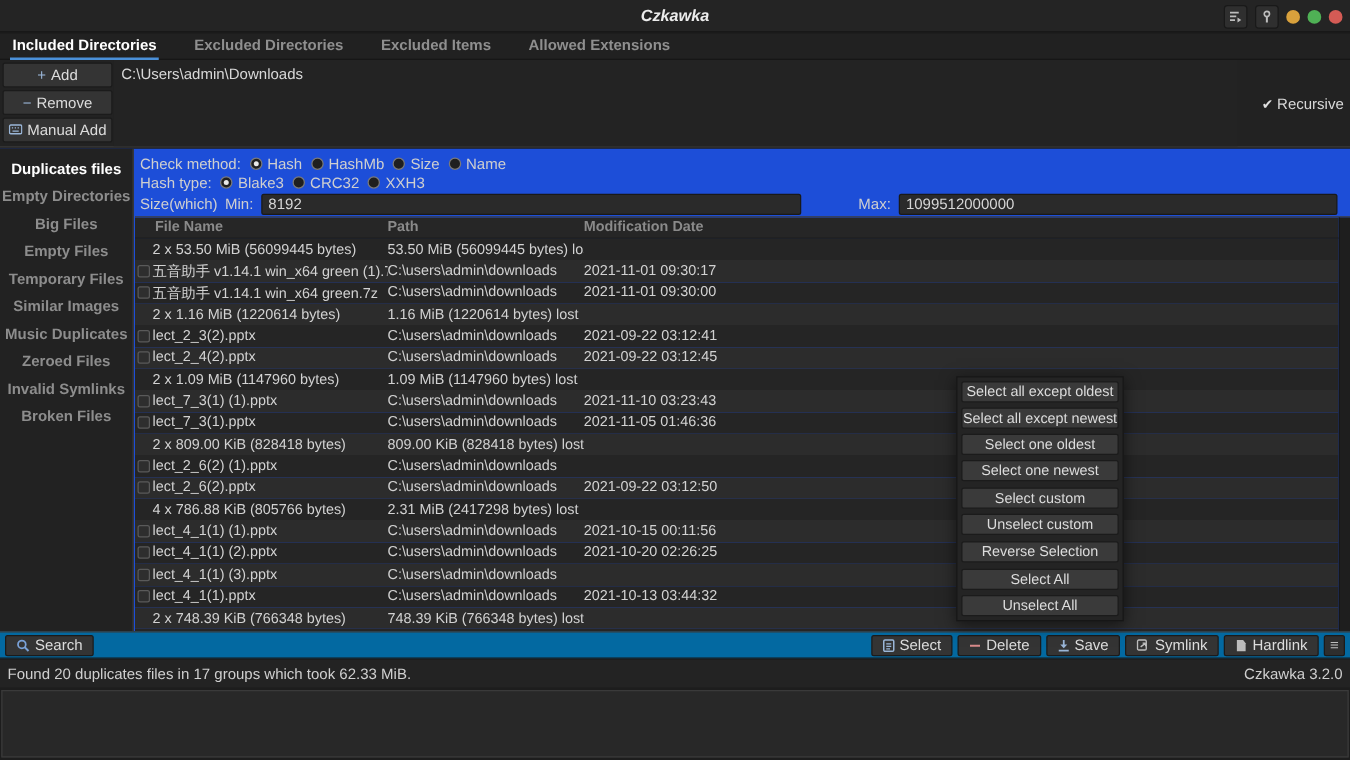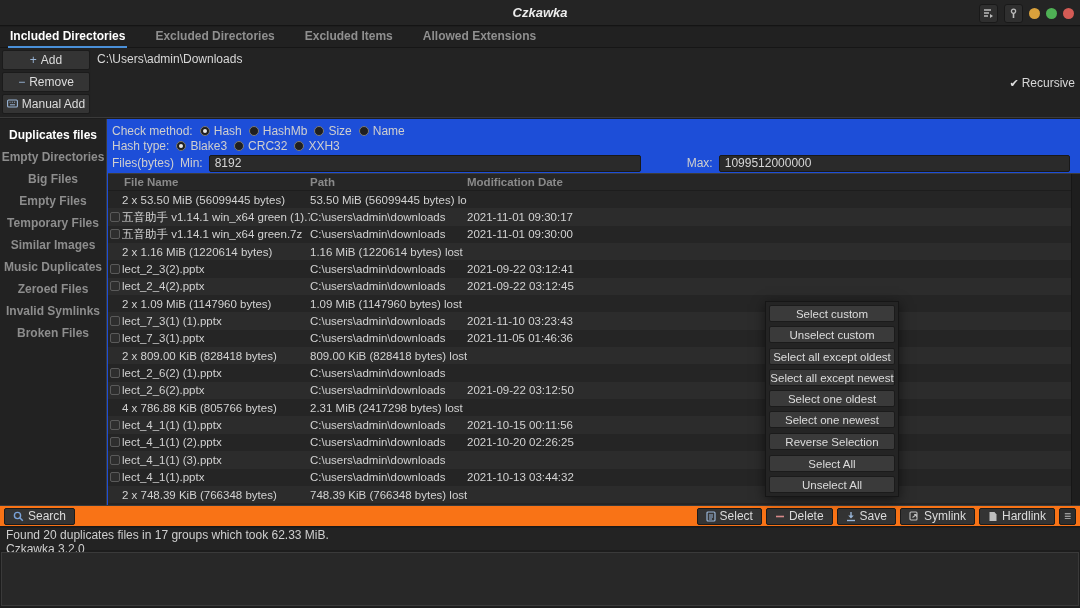--- a/index.html
+++ b/index.html
@@ -70,28 +70,28 @@
   .thead .col-name { padding-left:2px; }
   .cbbox { width:10px; height:10px; border:1px solid #5a5a5a; border-radius:2px; background:#2e2e2e; cursor:pointer; }
   .vscroll { position:absolute; right:0; top:55px; bottom:0; width:9px; background:#1e1e1e; border-left:1px solid #161616; }
 
   
   .popup { position:absolute; left:765px; top:301px; width:134px; background:#242424; border:1px solid #161616; box-shadow:0 3px 12px rgba(0,0,0,.55); padding:3px; display:flex; flex-direction:column; gap:5px; z-index:5; }
   .popup .pgroup { display:flex; flex-direction:column; gap:4px; }
   .popup .btn { height:17px; font-size:11.5px; background:#3a3a3a; }
 
   
-  .toolbar { position:absolute; top:505px; left:0; right:0; height:22px; background:#f97316; border-top:1px solid #3a3a3a; border-bottom:1px solid #191919; display:flex; align-items:center; justify-content:space-between; padding:0 4px; }
+  .toolbar { position:absolute; top:505px; left:0; right:0; height:22px; background:#0369a1; border-top:1px solid #3a3a3a; border-bottom:1px solid #191919; display:flex; align-items:center; justify-content:space-between; padding:0 4px; }
   .toolbar .btn { height:17px; padding:0 8px; }
   .actions { display:flex; align-items:center; gap:4px; }
   .menu-btn { width:17px; height:17px; background:#2e2e2e; border:1px solid #1b1b1b; border-radius:2px; color:#bdbdbd; font-size:12px; display:flex; align-items:center; justify-content:center; cursor:pointer; }
   .toolbar svg { display:block; }
 
   
-  .statusbar { position:absolute; top:528px; left:0; right:0; height:22px; background:#232323; display:flex; justify-content:space-between; padding:0 6px; color:#cfcfcf;flex-direction:column; }
+  .statusbar { position:absolute; top:528px; left:0; right:0; height:22px; background:#232323; display:flex; align-items:center; justify-content:space-between; padding:0 6px; color:#cfcfcf; }
 
   
   .bottompanel { position:absolute; top:552px; left:1px; right:1px; bottom:2px; background:#282828; border:1px solid #3a3a3a; }
 </style>
 </head>
 <body>
 
 <header class="titlebar">
   <div class="titlebar-title">Czkawka</div>
   <div class="titlebar-right">
@@ -195,21 +195,21 @@
         <span class="radio-opt">
           <span class="radio"></span>
           <span>CRC32</span>
         </span>
         <span class="radio-opt">
           <span class="radio"></span>
           <span>XXH3</span>
         </span>
       </div>
     <div class="sizerow">
-      <span>Files(bytes)</span>
+      <span>Size(which)</span>
       <span>Min:</span>
       <div class="entry min">8192</div>
       <span class="maxlabel">Max:</span>
       <div class="entry max">1099512000000</div>
     </div>
     <div class="table">
       <div class="thead">
         <div class="col-cb"></div>
         <div class="col-name">File Name</div>
         <div class="col-path">Path</div>
@@ -348,28 +348,28 @@
           </div>
           <div class="trow even"></div>
         </div>
     </div>
     <div class="vscroll"></div>
   </div>
 </section>
 
 <div class="popup" id="popup">
     <div class="pgroup">
-      <button class="btn">Select custom</button>
-      <button class="btn">Unselect custom</button>
-    </div>
-    <div class="pgroup">
       <button class="btn">Select all except oldest</button>
       <button class="btn">Select all except newest</button>
       <button class="btn">Select one oldest</button>
       <button class="btn">Select one newest</button>
+    </div>
+    <div class="pgroup">
+      <button class="btn">Select custom</button>
+      <button class="btn">Unselect custom</button>
     </div>
     <div class="pgroup">
       <button class="btn">Reverse Selection</button>
     </div>
     <div class="pgroup">
       <button class="btn">Select All</button>
       <button class="btn">Unselect All</button>
     </div>
   </div>
 

